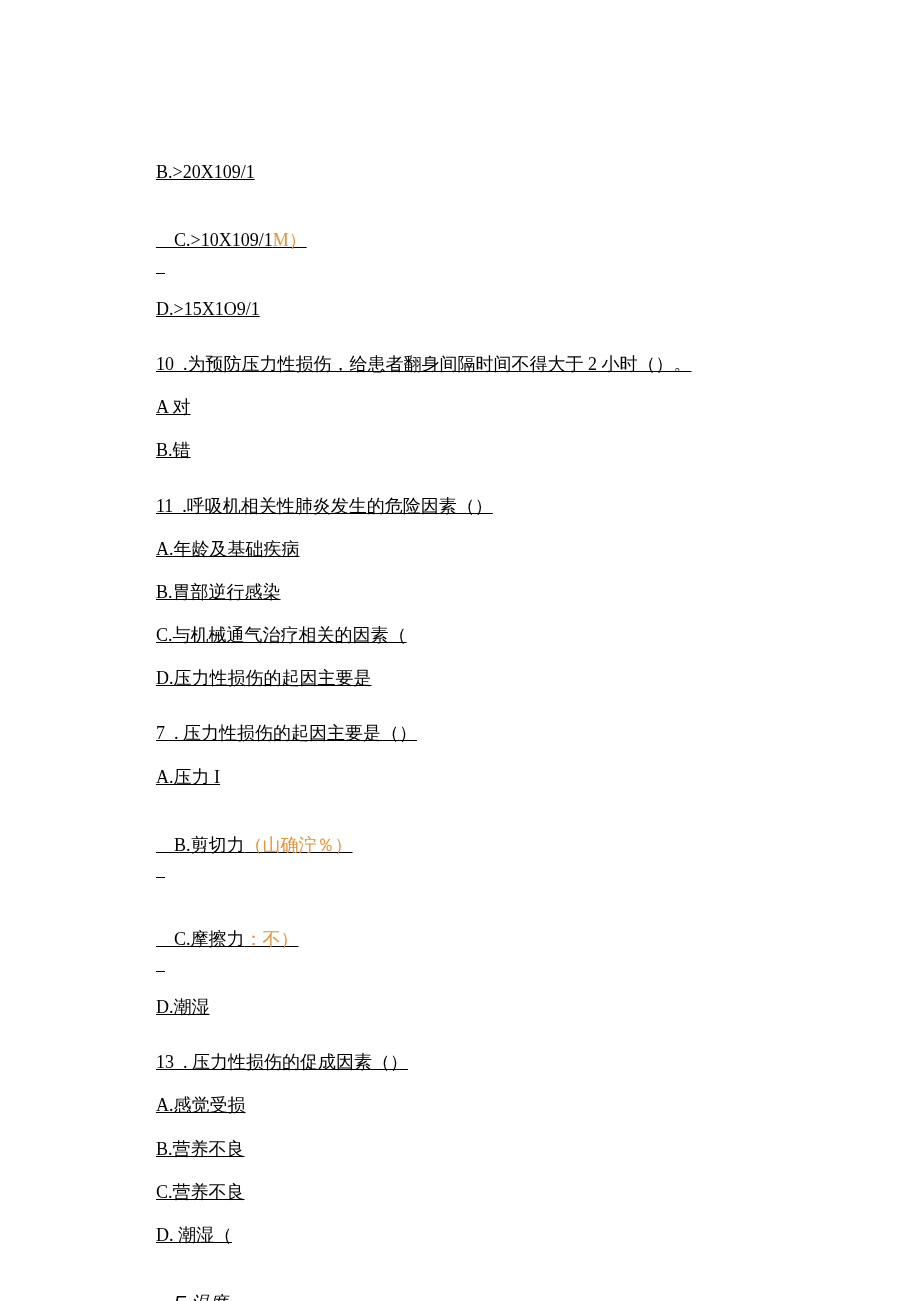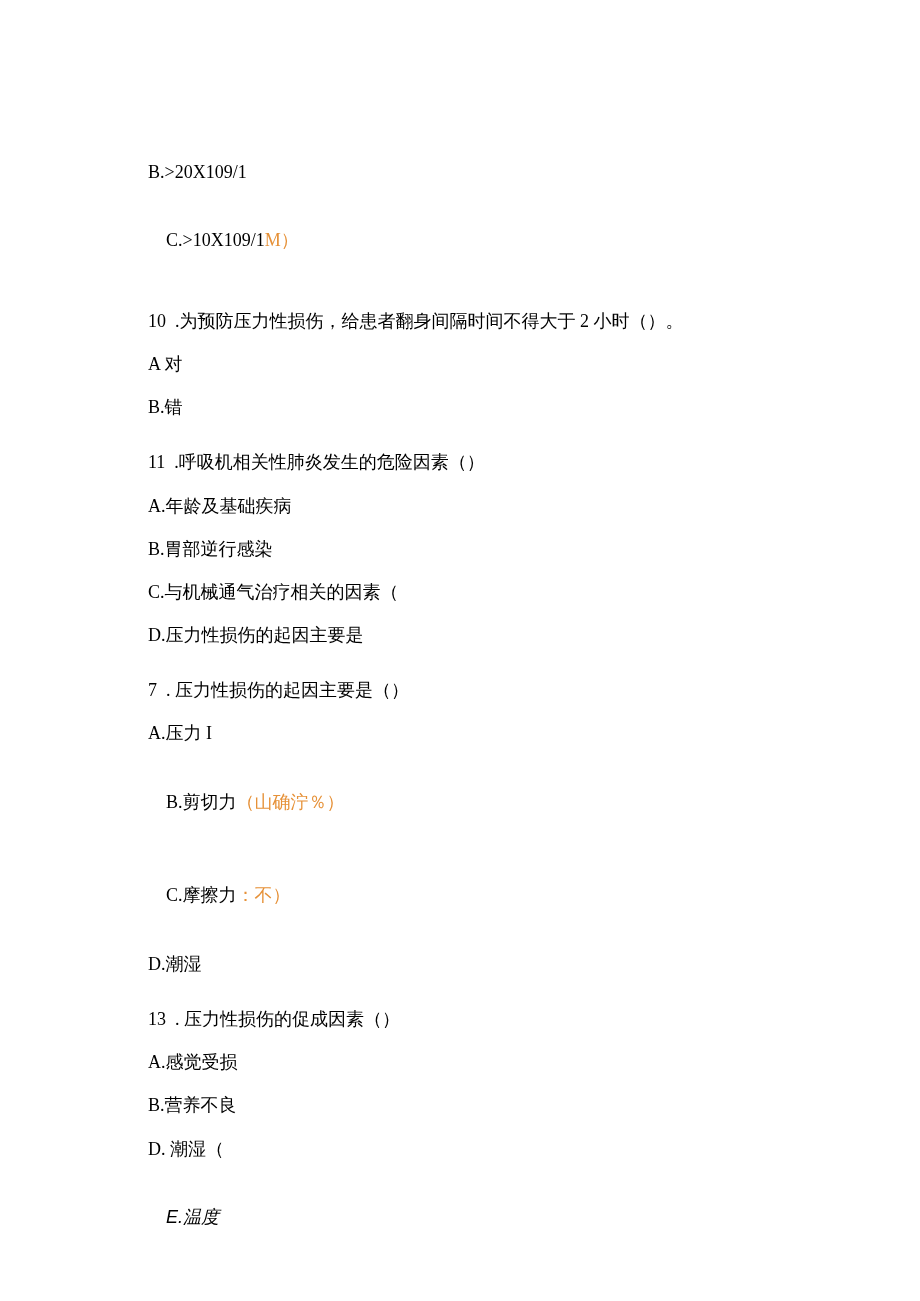--- a/index.html
+++ b/index.html
@@ -12,22 +12,23 @@
     width: 920px;
     min-height: 1301px;
     box-sizing: border-box;
     padding: 160px 140px 60px 140px;
     font-family: "Songti SC", "SimSun", "Times New Roman", serif;
     font-size: 18px;
     color: #000;
     line-height: 1.4;
   }
   .line {
-    margin: 0 0 18px 8px;
+    margin: 0 0 18px 16px;
     white-space: pre-wrap;
+    text-decoration: underline;
   }
   .gap {
     height: 12px;
   }
   .orange {
     color: #e69138;
   }
   .italic {
     font-style: italic;
     font-family: Arial, "Helvetica Neue", sans-serif;
@@ -35,20 +36,21 @@
 </style>
 </head>
 <body>
 
 <div class="page">
 
   <p class="line">B.&gt;20X109/1</p>
   <p class="line">
     <span>C.&gt;10X109/1</span><span class="orange">M）</span>
   </p>
+  <p class="line">D.&gt;15X1O9/1</p>
 
   <div class="gap"></div>
 
   <p class="line">10  .为预防压力性损伤，给患者翻身间隔时间不得大于 2 小时（）。</p>
   <p class="line">A 对</p>
   <p class="line">B.错</p>
 
   <div class="gap"></div>
 
   <p class="line">11  .呼吸机相关性肺炎发生的危险因素（）</p>
@@ -67,18 +69,19 @@
   <p class="line">
     <span>C.摩擦力</span><span class="orange">：不）</span>
   </p>
   <p class="line">D.潮湿</p>
 
   <div class="gap"></div>
 
   <p class="line">13  . 压力性损伤的促成因素（）</p>
   <p class="line">A.感觉受损</p>
   <p class="line">B.营养不良</p>
+  <p class="line">C.营养不良</p>
   <p class="line">D. 潮湿（</p>
   <p class="line">
     <span class="italic">E.</span><span class="italic">温度</span>
   </p>
 
 </div>
 
 </body></html>

